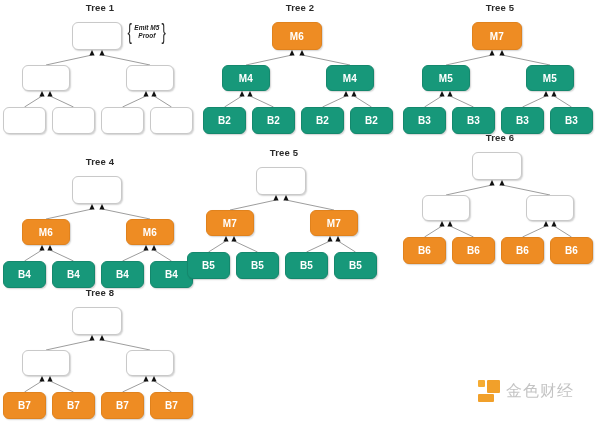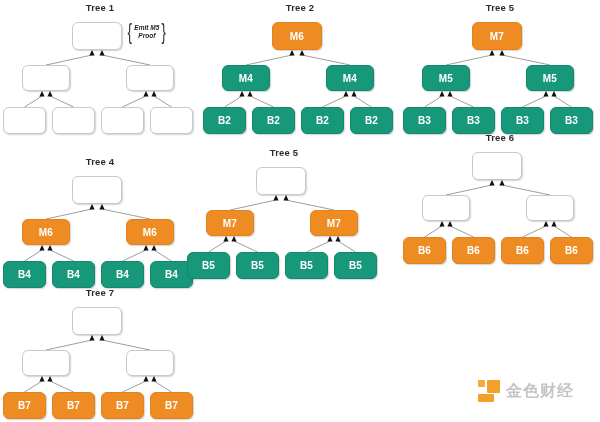--- a/index.html
+++ b/index.html
@@ -143,21 +143,21 @@
   }
   #watermark .mark .sq-foot {
     position: absolute;
     left: 0; top: 14px;
     width: 16px; height: 8px;
     background: #f09819;
     border-radius: 1px;
   }
   #watermark .wm-text {
     font-size: 16px;
-    font-weight: bold;
+    font-weight: normal;
     color: #bfbfbf;
     letter-spacing: 1px;
   }
 </style>
 </head>
 <body>
 
 <div id="canvas">
     <div class="tree" style="left: 0px; top: 0px;">
       <div class="tree-title">Tree 1</div>
@@ -389,21 +389,21 @@
         <span>B6</span>
       </div>
       <div class="node orange" style="left: 101px; top: 107px; width: 43px; height: 27px;">
         <span>B6</span>
       </div>
       <div class="node orange" style="left: 150px; top: 107px; width: 43px; height: 27px;">
         <span>B6</span>
       </div>
     </div>
     <div class="tree" style="left: 0px; top: 285px;">
-      <div class="tree-title">Tree 7</div>
+      <div class="tree-title">Tree 8</div>
       <svg class="edges" viewBox="0 0 200 145">
         <line x1="46" y1="65" x2="92" y2="55"></line>
         <polygon points="89.4,55.5 94.6,55.5 92,50"></polygon>
         <line x1="150" y1="65" x2="102" y2="55"></line>
         <polygon points="99.4,55.5 104.6,55.5 102,50"></polygon>
         <line x1="24.5" y1="107" x2="42" y2="96"></line>
         <polygon points="39.4,96.5 44.6,96.5 42,91"></polygon>
         <line x1="73.5" y1="107" x2="50" y2="96"></line>
         <polygon points="47.4,96.5 52.6,96.5 50,91"></polygon>
         <line x1="122.5" y1="107" x2="146" y2="96"></line>

